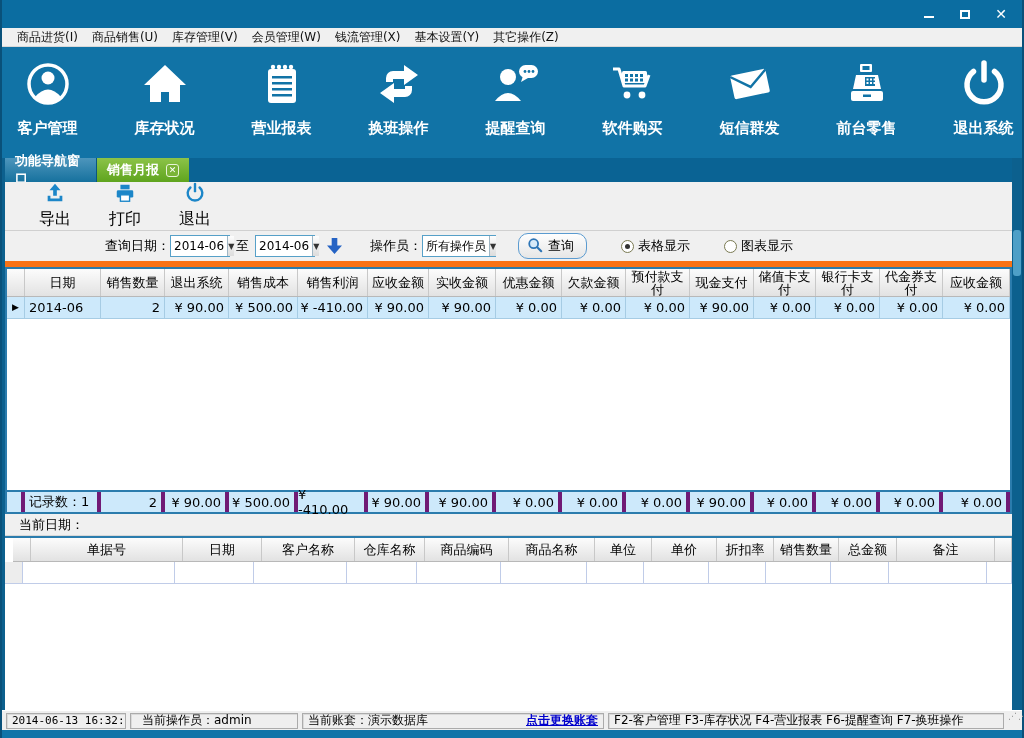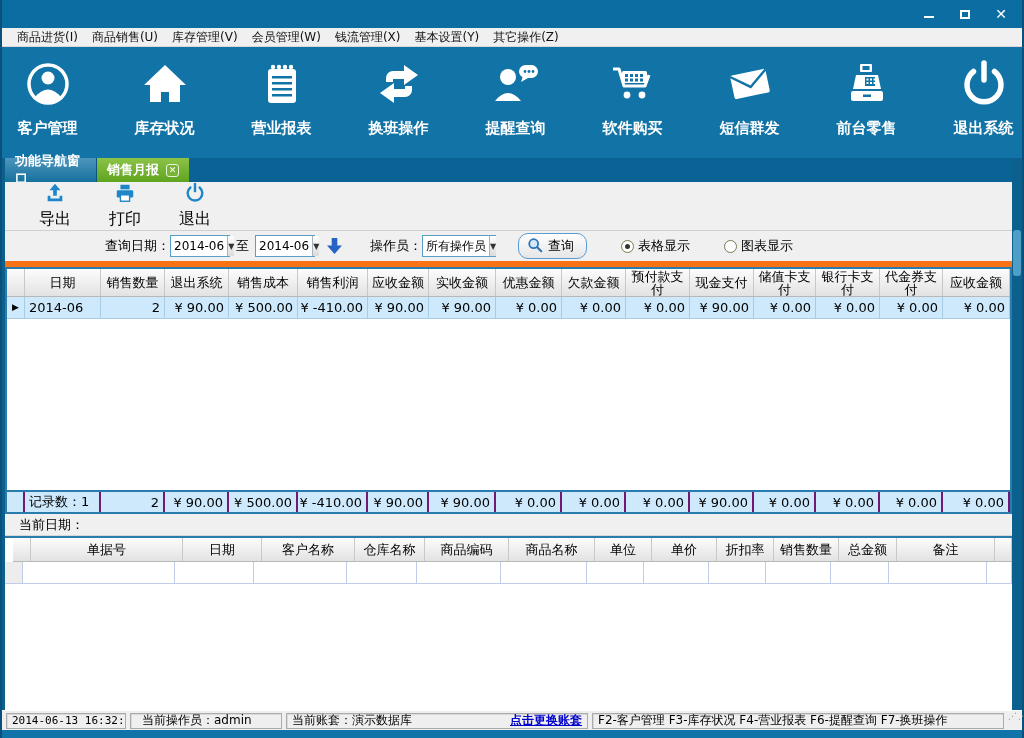--- a/index.html
+++ b/index.html
@@ -56,21 +56,21 @@
   .radio.sel::after { content:""; position:absolute; left:3px; top:3px; width:5px; height:5px; border-radius:50%; background:#333; }
 
   
   .maingrid { height:247px; border:2px solid #2B7CAD; background:#fff; display:flex; flex-direction:column; flex:0 0 auto; }
   .mrow { display:flex; flex:0 0 auto; }
   .mhead { height:28px; background:linear-gradient(#FCFCFC,#E2E2E2); border-bottom:1px solid #B8B8B8; }
   .mhead .mc { border-right:1px solid #C8C8C8; display:flex; align-items:center; justify-content:center; text-align:center; font-size:13px; line-height:13px; padding:0 1px; }
   .mdata { height:22px; background:#CDE9FB; border-bottom:1px solid #A6CCE4; }
   .mdata .mc { border-right:1px solid #A6CCE4; display:flex; align-items:center; font-size:13px; }
   .msum { height:22px; background:#CDE9FB; border-top:2px solid #2B7CAD; }
-  .msum .mc { border-right:2px solid #701a75; display:flex; align-items:center; font-size:13px; }
+  .msum .mc { border-right:4px solid #701a75; display:flex; align-items:center; font-size:13px; }
   .mfill { flex:1 1 auto; background:#fff; }
   .num { justify-content:flex-end; padding-right:4px; }
   .ltxt { justify-content:flex-start; padding-left:4px; }
   .selcell { justify-content:center; }
   .sel-arrow { font-size:9px; line-height:1; color:#000; }
   .w0{width:18px}.w1{width:76px}.w2{width:64px}.w3{width:64px}.w4{width:69px}.w5{width:70px}.w6{width:61px}.w7{width:67px}.w8{width:66px}.w9{width:64px}.w10{width:64px}.w11{width:64px}.w12{width:62px}.w13{width:64px}.w14{width:63px}.w15{flex:1}
 
   
   .sectionbar { height:22px; background:#F0F0F0; display:flex; align-items:center; padding-left:14px; font-size:13px; border-bottom:1px solid #D8D8D8; flex:0 0 auto; }
 
@@ -82,21 +82,21 @@
   .drow .dc { border-right:1px solid #C0CCE8; }
   .drow .dc:first-child { background:#EDEDED; }
   .d0{width:18px}.d1{width:152px}.d2{width:79px}.d3{width:93px}.d4{width:70px}.d5{width:84px}.d6{width:86px}.d7{width:57px}.d8{width:65px}.d9{width:57px}.d10{width:65px}.d11{width:58px}.d12{width:98px}.d13{flex:1}
 
   .bottomfill { flex:1 1 auto; background:#fff; }
 
   
   .statusbar { height:20px; background:#EFEFEF; display:flex; align-items:center; padding:0 4px; gap:4px; flex:0 0 auto; border-top:1px solid #fff; }
   .spanel { height:16px; border:1px solid #ABABAB; box-shadow:inset 1px 1px 0 #DADADA; display:flex; align-items:center; padding:0 5px; font-size:12px; background:#EFEFEF; white-space:nowrap; overflow:hidden; }
   .sp1 { width:120px; font-family:"DejaVu Sans Mono", monospace; font-size:11px; }
-  .sp2 { width:152px;padding-left:11px; }
+  .sp2 { width:168px;padding-left:11px; }
   .sp3 { width:302px; justify-content:space-between; }
   .sp4 { flex:1; }
   .slink { color:#0000CC; text-decoration:underline; font-weight:bold; cursor:pointer; font-size:12px; }
   .grip { width:10px; height:14px; color:#999; font-size:9px; line-height:5px; letter-spacing:1px; }
 
   .bottomstrip { height:8px; background:#1074A8; flex:0 0 auto; }
 </style>
 </head>
 <body>
 

